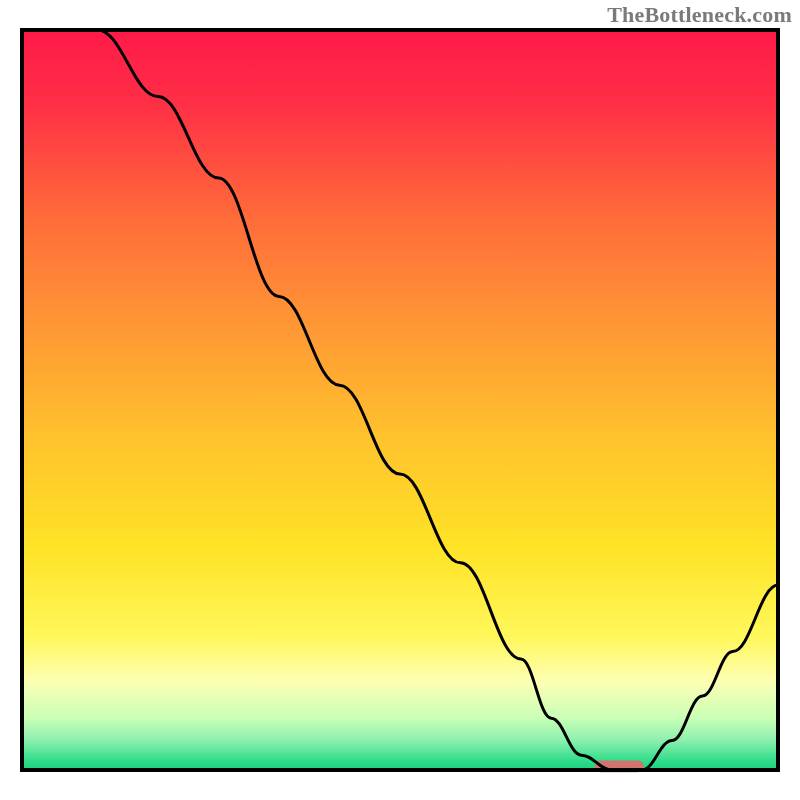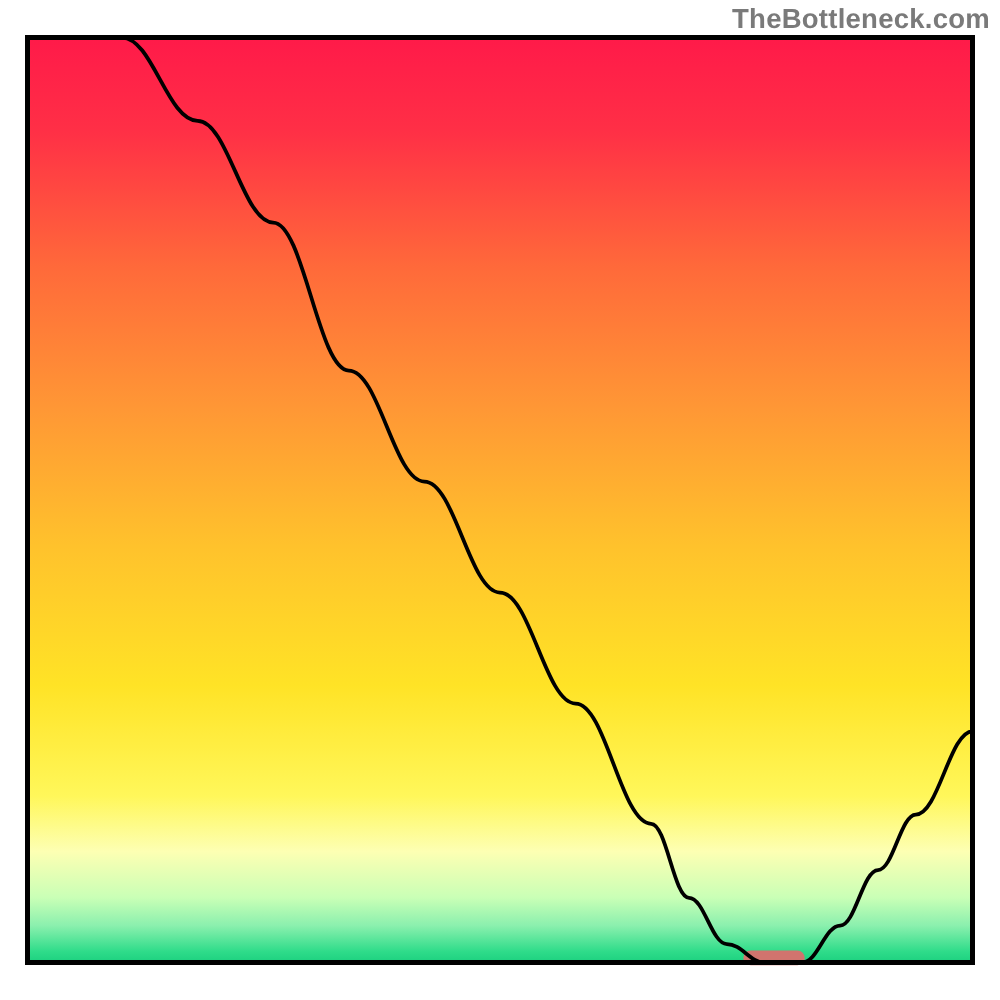--- a/index.html
+++ b/index.html
@@ -12,21 +12,21 @@
   }
   .container {
     position: relative;
     width: 800px;
     height: 800px;
   }
   .watermark {
     position: absolute;
     top: 2px;
     right: 8px;
-    font-family: Liberation Sans, sans-serif;
+    font-family: Liberation Serif, serif;
     font-size: 22px;
     font-weight: 600;
     color: #7a7a7a;
     letter-spacing: 0.2px;
     user-select: none;
   }
   svg.plot {
     position: absolute;
     left: 0;
     top: 0;

